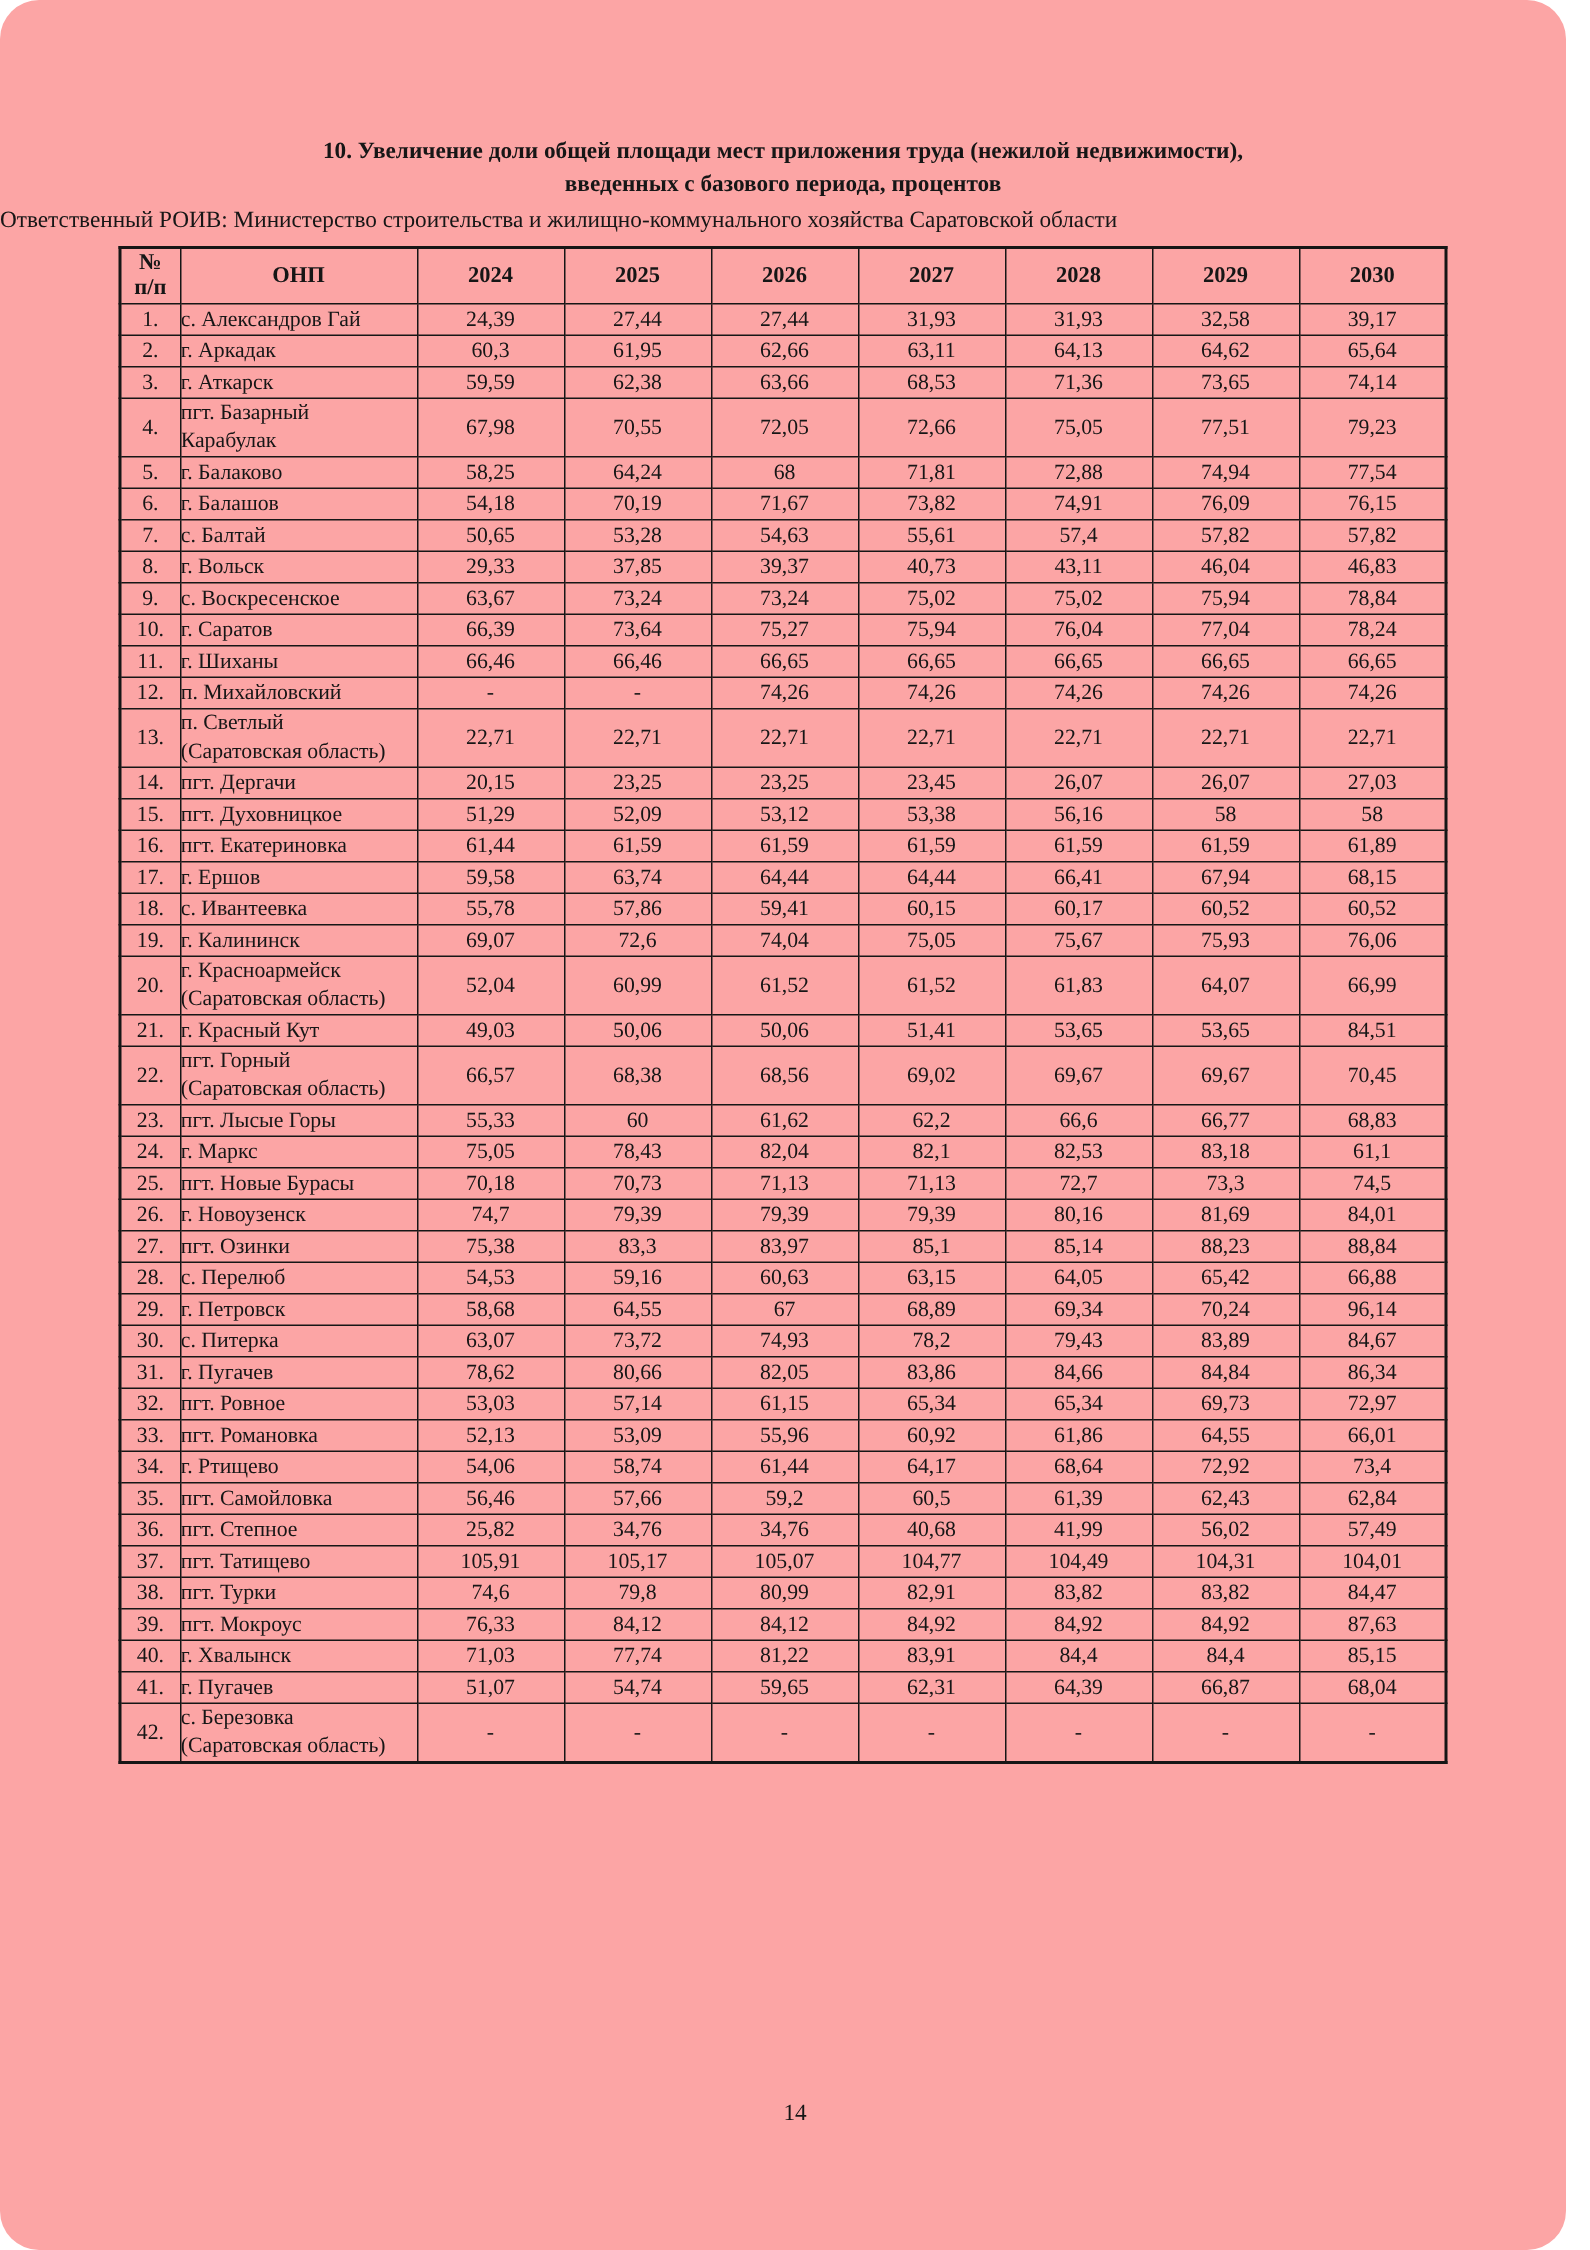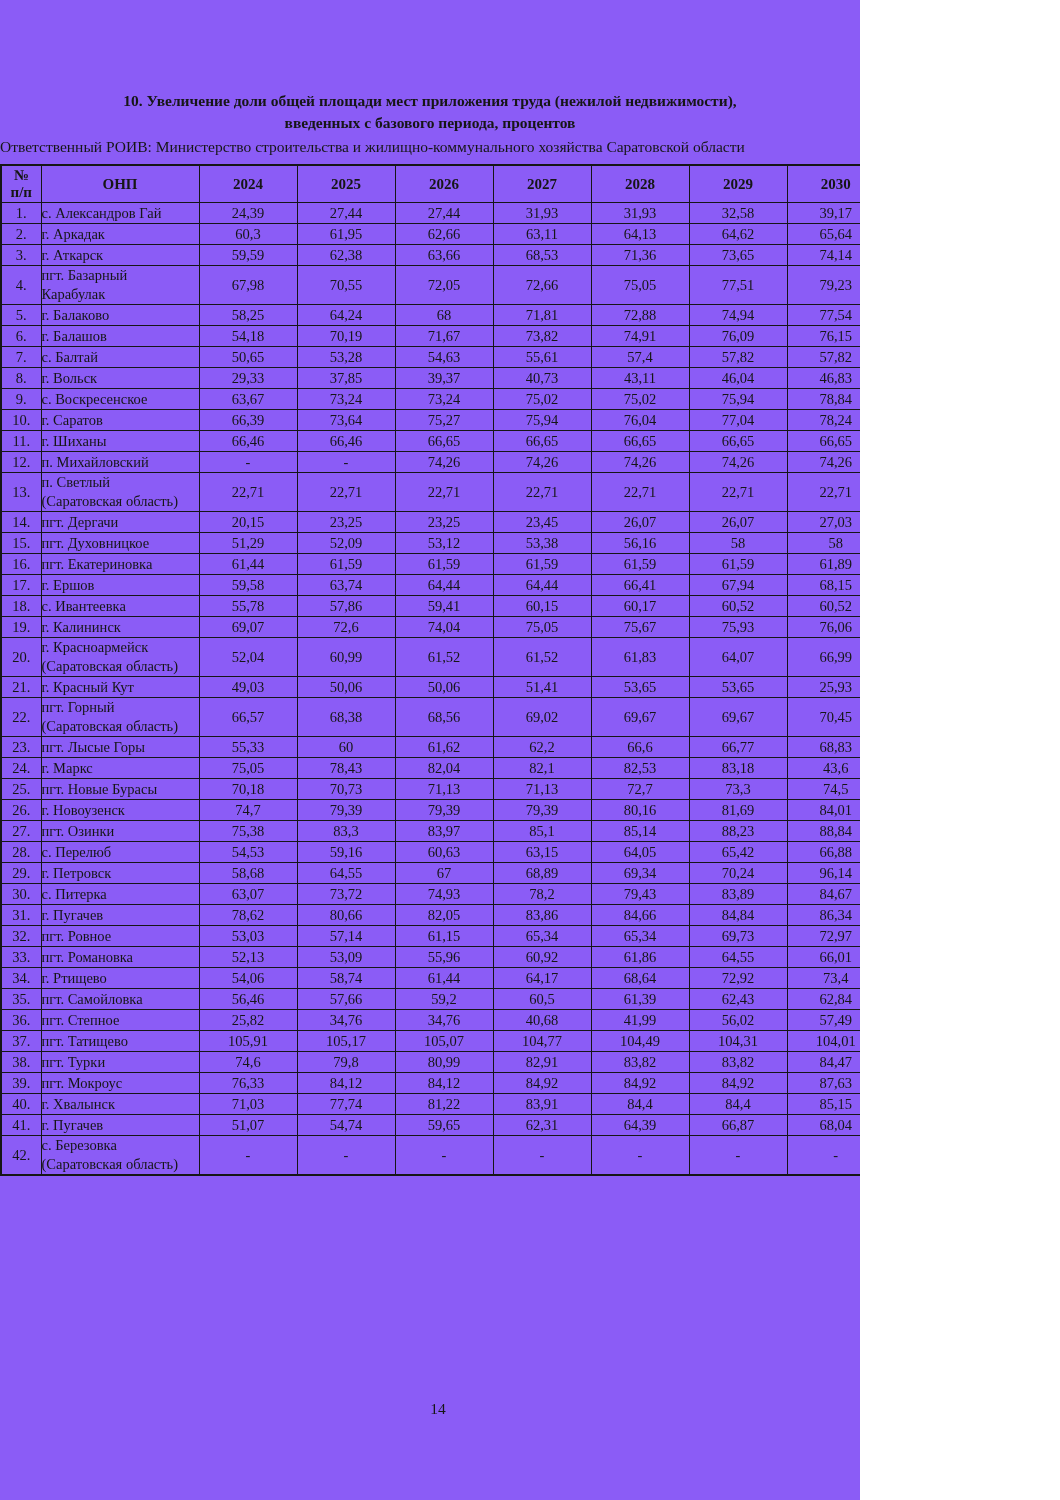--- a/index.html
+++ b/index.html
@@ -2,26 +2,27 @@
 <html><head>
 <meta charset="utf-8">
 <style>
   html, body {
     margin: 0;
     padding: 0;
     background: #ffffff;
   }
   .page {
     position: relative;
-    width: 860px;
+    width: 1044px;
     height: 1500px;
-    background: #8b5cf6;
+    background: #fca5a5;
     font-family: "Liberation Serif", "DejaVu Serif", serif;
     color: #161616;
     overflow: hidden;
+    border-radius: 26px;
   }
   .doc-title {
     padding-top: 90px;
     text-align: center;
     font-weight: bold;
     font-size: 15.5px;
     line-height: 22px;
   }
   .doc-subtitle {
     text-align: left;
@@ -339,21 +340,21 @@
         </tr>
         <tr>
           <td class="cell-num">21.</td>
           <td class="cell-name">г. Красный Кут</td>
           <td class="cell-val">49,03</td>
           <td class="cell-val">50,06</td>
           <td class="cell-val">50,06</td>
           <td class="cell-val">51,41</td>
           <td class="cell-val">53,65</td>
           <td class="cell-val">53,65</td>
-          <td class="cell-val">25,93</td>
+          <td class="cell-val">84,51</td>
         </tr>
         <tr>
           <td class="cell-num">22.</td>
           <td class="cell-name">пгт. Горный
 (Саратовская область)</td>
           <td class="cell-val">66,57</td>
           <td class="cell-val">68,38</td>
           <td class="cell-val">68,56</td>
           <td class="cell-val">69,02</td>
           <td class="cell-val">69,67</td>
@@ -373,21 +374,21 @@
         </tr>
         <tr>
           <td class="cell-num">24.</td>
           <td class="cell-name">г. Маркс</td>
           <td class="cell-val">75,05</td>
           <td class="cell-val">78,43</td>
           <td class="cell-val">82,04</td>
           <td class="cell-val">82,1</td>
           <td class="cell-val">82,53</td>
           <td class="cell-val">83,18</td>
-          <td class="cell-val">43,6</td>
+          <td class="cell-val">61,1</td>
         </tr>
         <tr>
           <td class="cell-num">25.</td>
           <td class="cell-name">пгт. Новые Бурасы</td>
           <td class="cell-val">70,18</td>
           <td class="cell-val">70,73</td>
           <td class="cell-val">71,13</td>
           <td class="cell-val">71,13</td>
           <td class="cell-val">72,7</td>
           <td class="cell-val">73,3</td>

